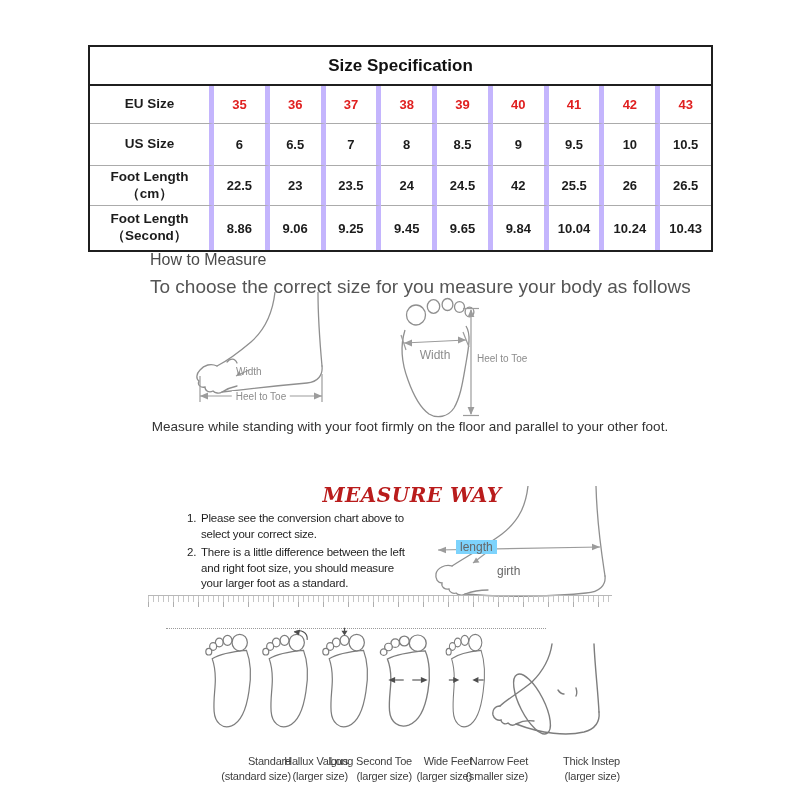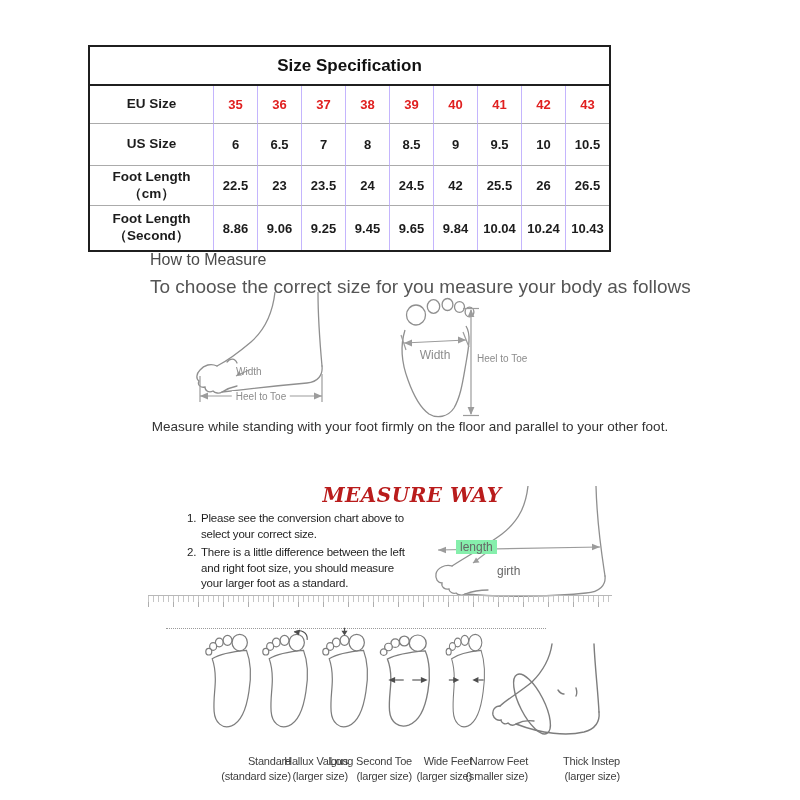--- a/index.html
+++ b/index.html
@@ -1,25 +1,25 @@
 <!DOCTYPE html>
 <html style="--eu-red: #e02020; --sketch: #8f8f8f;"><head>
 <meta charset="utf-8">
 <style>
   html,body{margin:0;padding:0;background:#fff;}
   .canvas{position:relative;width:800px;height:800px;background:#fff;overflow:hidden;
           font-family:"Liberation Sans",sans-serif;color:#222;}
 
   
-  .spec-table{position:absolute;left:88px;top:45px;width:523px;box-sizing:border-box;
+  .spec-table{position:absolute;left:88px;top:45px;width:625px;box-sizing:border-box;
               border:2px solid #1f1f1f;background:#fff;}
   .t-header{height:37px;border-bottom:2px solid #1f1f1f;display:flex;align-items:center;
             justify-content:center;font-weight:bold;font-size:17px;color:#111;}
   .t-row{display:flex;}
-  .t-row > div{box-sizing:border-box;border-right:1px solid #c4b5fd;border-bottom:1px solid #ababab;
+  .t-row > div{box-sizing:border-box;border-right:5px solid #c4b5fd;border-bottom:1px solid #ababab;
                display:flex;align-items:center;justify-content:center;font-weight:bold;color:#1c1c1c;}
   .t-row > div:last-child{border-right:none;}
   .t-row.last > div{border-bottom:none;}
   .t-label{width:124px;font-size:13.5px;text-align:center;white-space:pre-line;line-height:1.25;}
   .t-cell{flex:1;font-size:13px;}
   .red .t-cell{color:var(--eu-red,#e02020);}
   .r0{height:38px}.r1{height:42px}.r2{height:40px}.r3{height:44px}
 
   
   .htm-title{position:absolute;left:150px;top:251px;font-size:16px;color:#4a4a4a;}
@@ -34,21 +34,21 @@
   .mhead{fill:#9c9c9c;stroke:none;}
   .so{stroke:#7d7d7d;fill:#fff;stroke-width:1.4;stroke-linecap:round;}
   .sol{stroke:#7d7d7d;fill:none;stroke-width:1.4;stroke-linecap:round;}
   .aline{stroke:#4d4d4d;fill:none;stroke-width:1.3;}
   .ahead{fill:#4d4d4d;stroke:none;}
 
   .dlab{position:absolute;color:#8c8c8c;font-size:10px;}
   .dlab.bg{background:#fff;padding:0 4px;}
   .dlab.small{font-size:12px;}
   .glab{position:absolute;color:#666;font-size:12px;}
-  .glab.bg{background:#86efac;padding:0 4px;}
+  .glab.bg{background:#7dd3fc;padding:0 4px;}
 
   
   .mw-title{position:absolute;left:262px;top:483px;width:300px;text-align:center;
             font-family:"DejaVu Serif",serif;font-style:italic;font-weight:bold;
             font-size:20px;color:#b91c1c;letter-spacing:.5px;}
   .steps{position:absolute;left:187px;top:511px;width:260px;font-size:11.5px;
          letter-spacing:-0.2px;color:#1f1f1f;line-height:1.38;}
   .step{display:flex;margin-bottom:2px;}
   .step-num{width:14px;flex:none;}
   .step-text{white-space:pre-line;}

